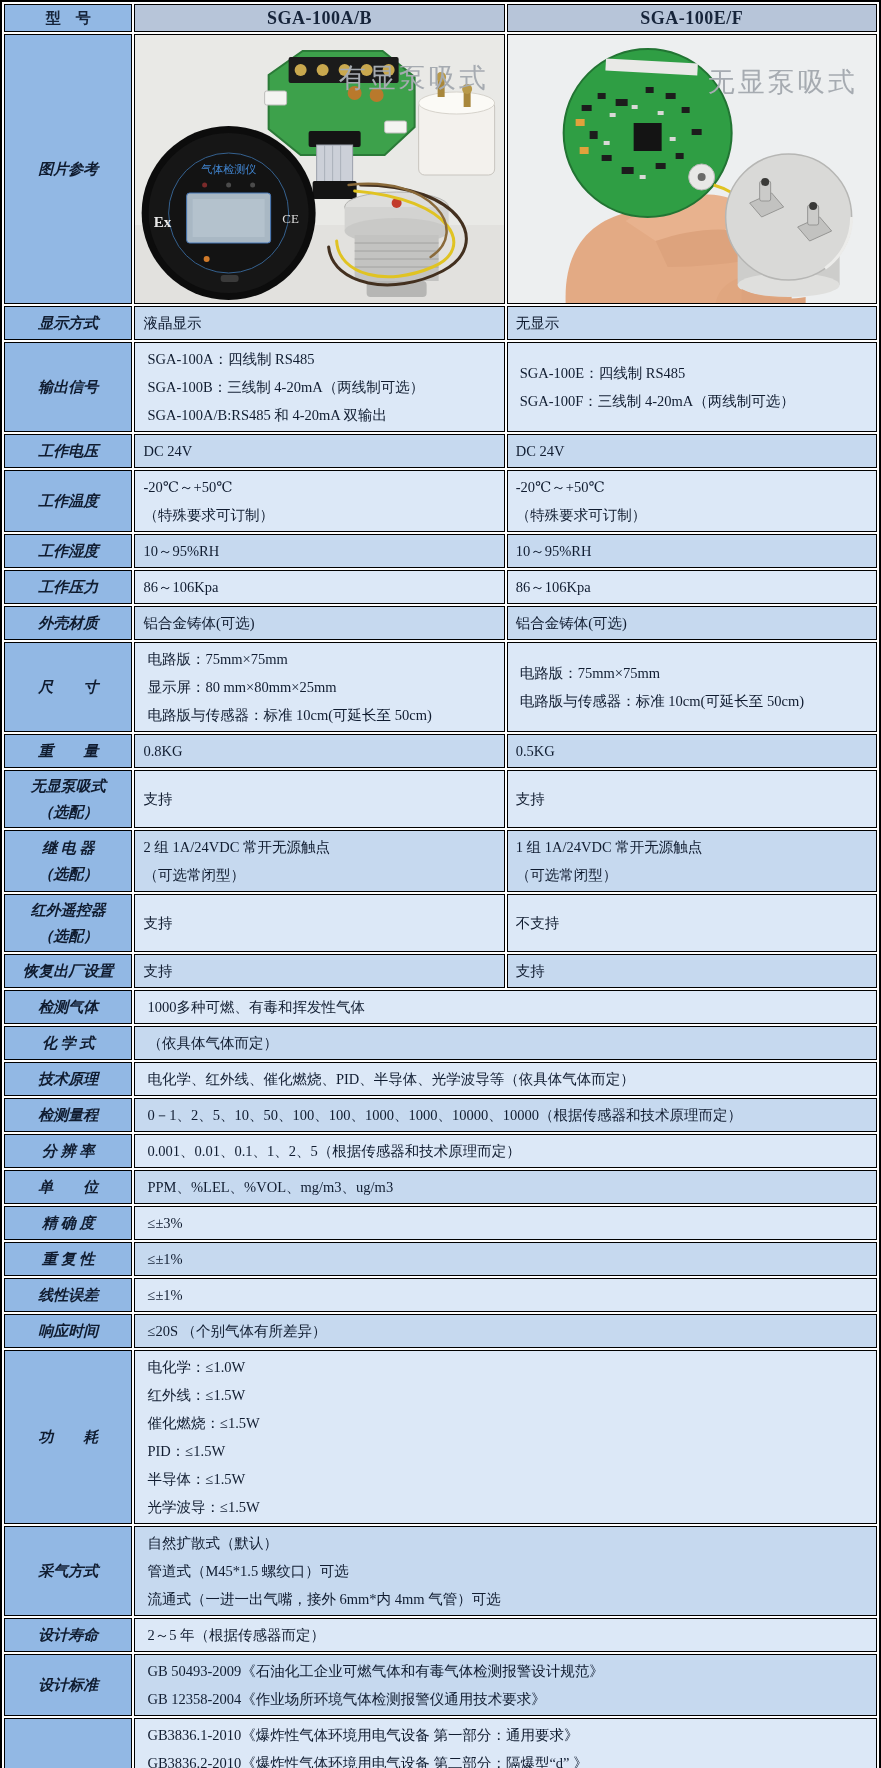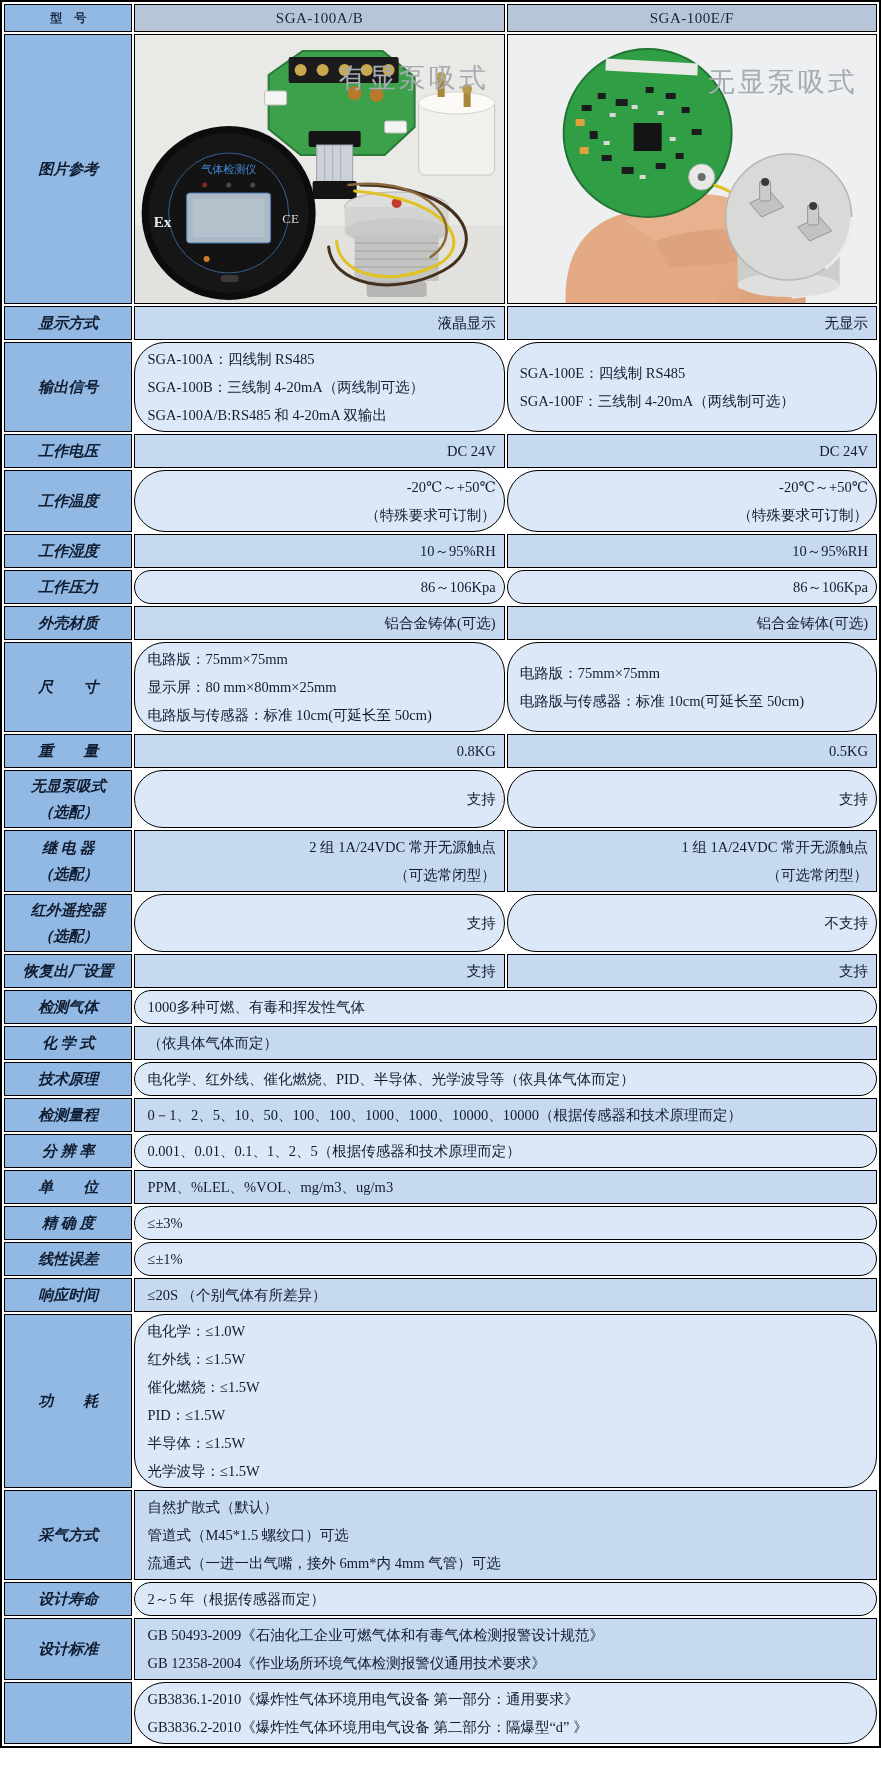--- a/index.html
+++ b/index.html
@@ -4,32 +4,32 @@
 <style>
   html,body{margin:0;padding:0;background:#fff;}
   body{width:881px;font-family:"Liberation Serif","DejaVu Serif",serif;color:#16243a;}
   .spec-wrap{width:881px;}
   table.spec{width:881px;table-layout:fixed;border-collapse:separate;border-spacing:2px;
              background:#fff;border:2px solid #000;}
   col.c-label{width:128px;}
   col.c-a{width:369px;}
   col.c-b{width:369px;}
   th,td{border:1px solid #000;vertical-align:middle;overflow:hidden;}
-  th.model-head{background:#b7c5d9;font-size:15px;font-weight:normal;height:24px;text-align:center;
+  th.model-head{background:#b7c5d9;font-size:18px;font-weight:bold;height:24px;text-align:center;
                 letter-spacing:.5px;}
-  th.label-head{background:#92b8e4;font-size:12px;font-weight:bold;height:24px;text-align:center;}
+  th.label-head{background:#92b8e4;font-size:15px;font-weight:bold;height:24px;text-align:center;}
   td.label{background:#92b8e4;text-align:center;font-size:15px;font-weight:bold;color:#101c30;
            padding:2px 2px;font-style:italic;}
   td.label .lline{line-height:26px;}
   td.val{font-size:14.5px;color:#101c30;padding:2px 8px;}
   td.val .line{line-height:28px;white-space:nowrap;}
-  td.val.center{text-align:right;}
+  td.val.center{text-align:left;}
   td.val.left{text-align:left;padding-left:12px;}
   tr.shade-a td.val{background:#c6d9ef;}
-  tr.shade-b td.val{background:#dce8f7;border-radius:31px;}
+  tr.shade-b td.val{background:#dce8f7;}
   td.photo{background:#fff;padding:0;height:268px;}
   td.photo svg{display:block;width:100%;height:268px;}
   .wm{font-size:27px;letter-spacing:3px;fill:#a6abb1;font-family:"Liberation Serif","DejaVu Serif",serif;}
 </style>
 </head>
 <body>
 
 <div class="spec-wrap">
 <table class="spec">
   <colgroup>
@@ -391,20 +391,28 @@
           </td>
         </tr>
         <tr class="shade-b">
           <td class="label">
             <div class="lline">精 确 度</div>
           </td>
           <td colspan="2" class="val left">
             <div class="line">≤±3%</div>
           </td>
         </tr>
+        <tr class="shade-a">
+          <td class="label">
+            <div class="lline">重 复 性</div>
+          </td>
+          <td colspan="2" class="val left">
+            <div class="line">≤±1%</div>
+          </td>
+        </tr>
         <tr class="shade-b">
           <td class="label">
             <div class="lline">线性误差</div>
           </td>
           <td colspan="2" class="val left">
             <div class="line">≤±1%</div>
           </td>
         </tr>
         <tr class="shade-a">
           <td class="label">

